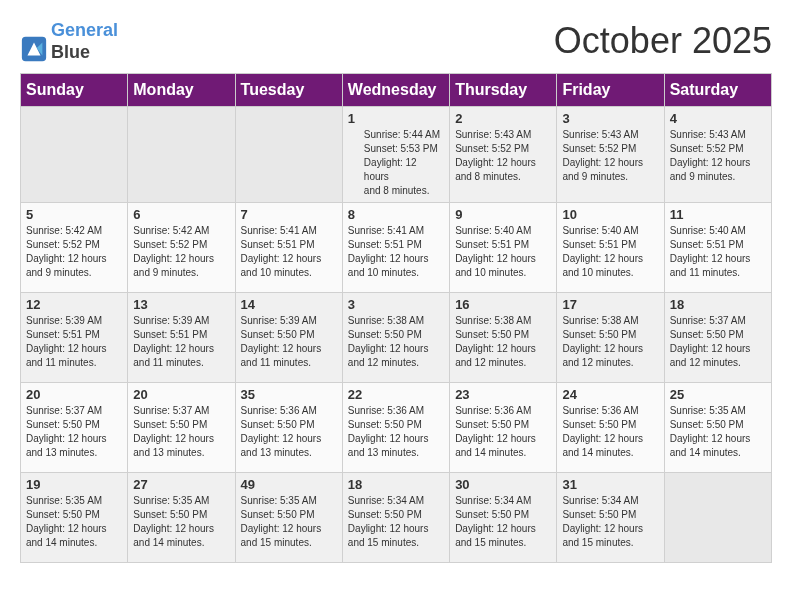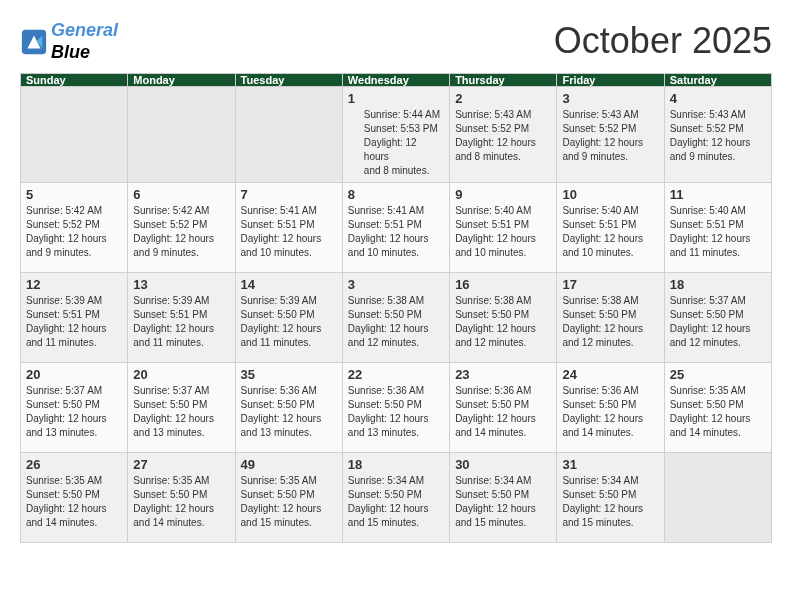--- a/index.html
+++ b/index.html
@@ -11,22 +11,21 @@
       padding: 20px;
     }
     .header {
       display: flex;
       justify-content: space-between;
       align-items: flex-start;
       margin-bottom: 10px;
     }
     .logo {
       display: flex;
-      align-items: center;
-      font-style: italic;
+      align-items: flex-end;
     }
     .logo-text {
       font-size: 18px;
       font-weight: bold;
       color: #333;
       line-height: 1.2;
     }
     .logo-text span {
       color: #4a90d9;
     }
@@ -46,25 +45,25 @@
     .location {
       font-size: 16px;
       color: #555;
     }
     table {
       width: 100%;
       border-collapse: collapse;
       font-size: 11px;
     }
     thead th {
-      background-color: #14532d;
+      background-color: #701a75;
       color: #fff;
       text-align: left;
-      padding: 0 5px;
-      font-size: 11px;
+      padding: 7px 5px;
+      font-size: 16px;
       font-weight: bold;
       border: 1px solid #ccc;
     }
     tbody td {
       vertical-align: top;
       border: 1px solid #d0d0d0;
       padding: 4px 5px;
       width: 14.28%;
       min-height: 80px;
       height: 90px;
@@ -97,21 +96,21 @@
 <div class="header">
   <div class="logo">
     <svg class="logo-icon" viewBox="0 0 30 30">
       <rect x="2" y="2" width="26" height="26" rx="4" fill="#3a7abf"></rect>
       <polygon points="8,22 15,8 22,22" fill="white"></polygon>
       <polygon points="18,14 24,8 24,22" fill="#5ab0e0"></polygon>
     </svg>
     <div>
       <div class="logo-text">
         <span>General</span><br>
-        <span style="color:#000000;">Blue</span>
+        <span style="color:#404040;">Blue</span>
       </div>
     </div>
   </div>
   <div class="title-block">
     <div class="month-title">October 2025</div>
   </div>
 </div>
 
 <table>
   <thead>
@@ -307,21 +306,21 @@
         <td>
           <span class="day-num">25</span>
           <div class="day-info" style="white-space: pre-line;">Sunrise: 5:35 AM
 Sunset: 5:50 PM
 Daylight: 12 hours
 and 14 minutes.</div>
         </td>
       </tr>
       <tr>
         <td>
-          <span class="day-num">26</span>
+          <span class="day-num">19</span>
           <div class="day-info" style="white-space: pre-line;">Sunrise: 5:35 AM
 Sunset: 5:50 PM
 Daylight: 12 hours
 and 14 minutes.</div>
         </td>
         <td>
           <span class="day-num">27</span>
           <div class="day-info" style="white-space: pre-line;">Sunrise: 5:35 AM
 Sunset: 5:50 PM
 Daylight: 12 hours

